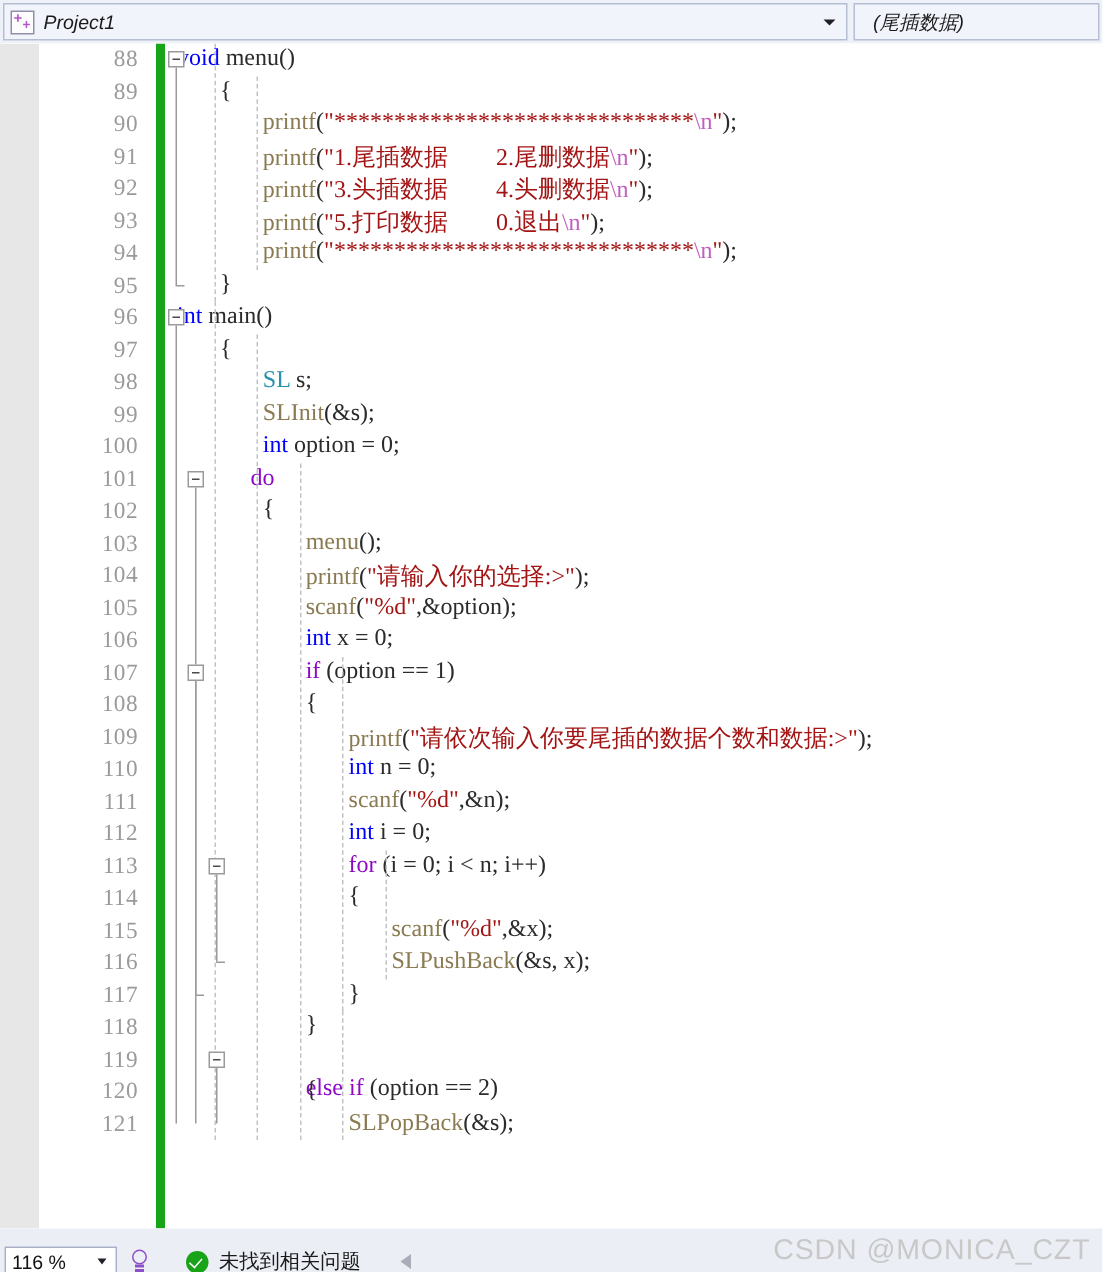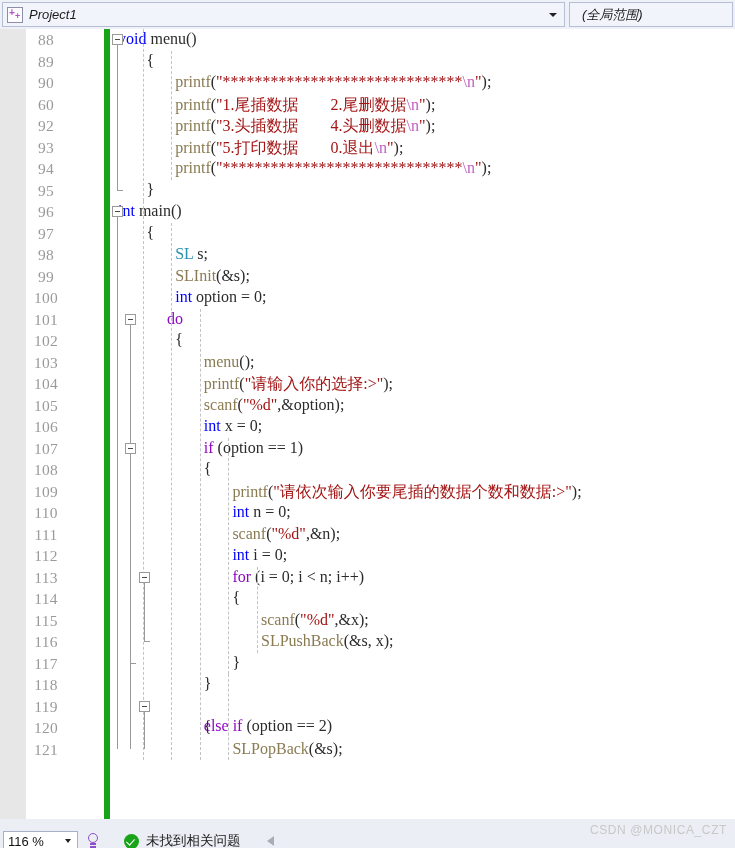--- a/index.html
+++ b/index.html
@@ -104,21 +104,21 @@
   }
   .row {
     position: relative;
     height: 21.5px;
     white-space: nowrap;
   }
   .lineno {
     position: absolute;
     left: 0;
     width: 92px;
-    text-align: center;
+    text-align: right;
     font-family: "Liberation Serif", serif;
     font-size: 15.5px;
     color: #9a9a9a;
     top: 2px;
     letter-spacing: 0.3px;
   }
   .code {
     position: absolute;
     left: 118px;
     top: 1px;
@@ -256,62 +256,62 @@
     width: 0; height: 0;
     border-top: 5px solid transparent;
     border-bottom: 5px solid transparent;
     border-right: 7px solid #a9adb8;
   }
 
   .watermark {
     position: absolute;
     right: 8px;
     top: 823px;
-    font-size: 12px;
+    font-size: 19px;
     color: #c8c8c8;
     font-family: "Liberation Sans", sans-serif;
     letter-spacing: 0.6px;
     user-select: none;
   }
 </style>
 </head>
 <body>
 
 <div class="navbar">
   <div class="nav-combo proj">
     <span class="proj-icon">
       <span class="plus1">+</span>
         <span class="plus2">+</span>
     </span>
     <span class="combo-label">Project1</span>
     <span class="combo-arrow"></span>
   </div>
   <div class="nav-combo scope">
-    <span class="combo-label scope-label">(全局范围)</span>
+    <span class="combo-label scope-label">(尾插数据)</span>
   </div>
 </div>
 
 <div class="editor">
   <div class="sel-margin"></div>
   <div class="change-bar"></div>
   <div class="code-rows" id="code-rows">
       <div class="row">
         <div class="lineno">88</div>
         <div class="code" style="left: 118px;"><span class="kw">void</span><span class="pl"> menu()</span></div>
       </div>
       <div class="row">
         <div class="lineno">89</div>
         <div class="code" style="left: 146.6px;"><span class="pl">{</span></div>
       </div>
       <div class="row">
         <div class="lineno">90</div>
         <div class="code" style="left: 175.2px;"><span class="fn">printf</span><span class="pl">(</span><span class="str">"******************************</span><span class="esc">\n</span><span class="str">"</span><span class="pl">);</span></div>
       </div>
       <div class="row">
-        <div class="lineno">60</div>
+        <div class="lineno">91</div>
         <div class="code" style="left: 175.2px;"><span class="fn">printf</span><span class="pl">(</span><span class="str">"1.尾插数据        2.尾删数据</span><span class="esc">\n</span><span class="str">"</span><span class="pl">);</span></div>
       </div>
       <div class="row">
         <div class="lineno">92</div>
         <div class="code" style="left: 175.2px;"><span class="fn">printf</span><span class="pl">(</span><span class="str">"3.头插数据        4.头删数据</span><span class="esc">\n</span><span class="str">"</span><span class="pl">);</span></div>
       </div>
       <div class="row">
         <div class="lineno">93</div>
         <div class="code" style="left: 175.2px;"><span class="fn">printf</span><span class="pl">(</span><span class="str">"5.打印数据        0.退出</span><span class="esc">\n</span><span class="str">"</span><span class="pl">);</span></div>
       </div>

